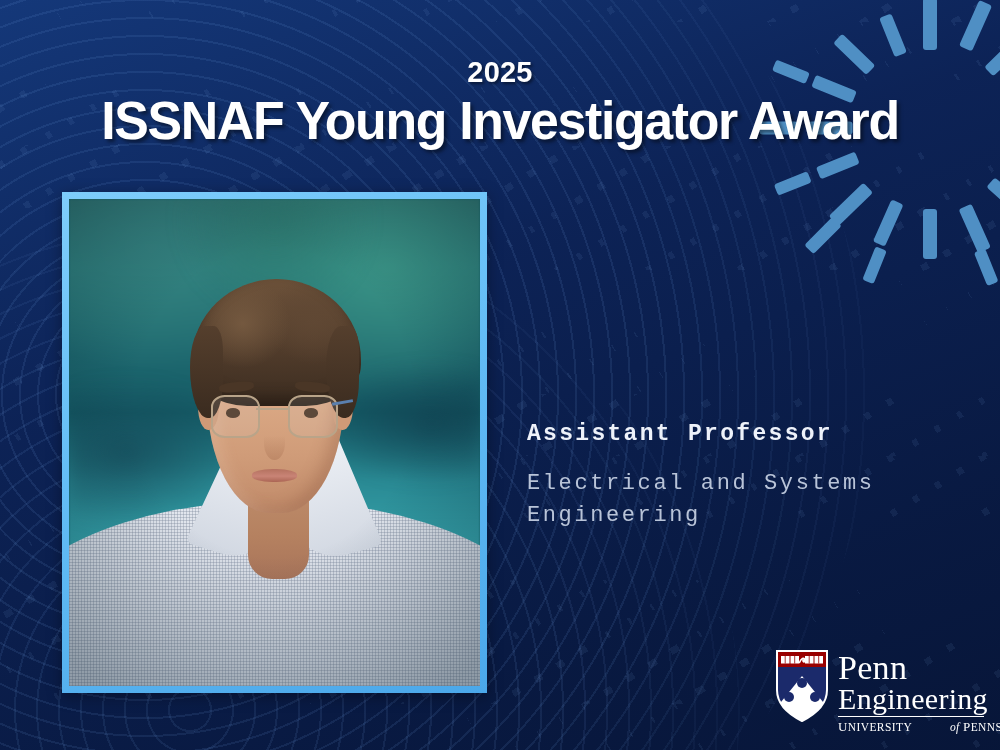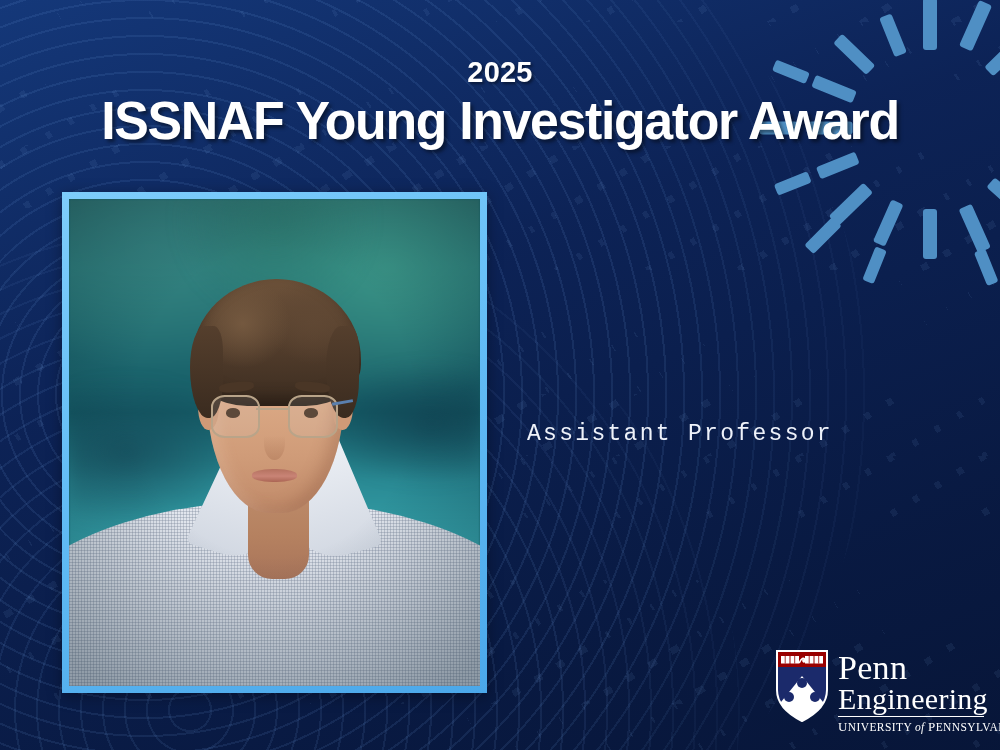--- a/index.html
+++ b/index.html
@@ -337,21 +337,21 @@
     padding-left: 24px;
     white-space: nowrap;
   }
   .role {
     position: absolute;
     left: 527px;
     top: 421px;
     color: #eef2fa;
     font-family: "Liberation Mono", "DejaVu Sans Mono", monospace;
     font-size: 23px;
-    font-weight: 400;
+    font-weight: 700;
     letter-spacing: 2.3px;
     white-space: nowrap;
   }
   .dept {
     position: absolute;
     left: 527px;
     top: 468px;
     width: 380px;
     color: #b9c4d8;
     font-family: "Liberation Mono", "DejaVu Sans Mono", monospace;
@@ -388,21 +388,21 @@
     width: 146px;
   }
   .penn-sub {
     font-family: "Liberation Serif", "DejaVu Serif", serif;
     color: #ffffff;
     font-size: 11.5px;
     letter-spacing: .4px;
     white-space: nowrap;
   }
   .penn-sub .sc { font-size: 13px; }
-  .penn-sub .it { font-style: italic; font-size: 11.5px; }
+  .penn-sub .it { font-style: italic; font-size: 11.5px; margin-left: 35px; }
 </style>
 </head>
 <body>
 
 <div id="card">
 
   <div class="bg-base"></div>
   <div class="bg-grad2"></div>
   <div class="bg-arcs"></div>
   <div class="bg-arcs2"></div>
@@ -457,20 +457,21 @@
       <div class="p-glass-r"></div>
       <div class="p-bridge"></div>
       <div class="p-temple"></div>
       <div class="p-nose"></div>
       <div class="p-mouth"></div>
       <div class="p-vignette"></div>
     </div>
   </div>
 
   <div class="role">Assistant Professor</div>
+  <div class="dept">Electrical and Systems Engineering</div>
 
   <div class="penn-lockup">
     <svg class="penn-shield" viewBox="0 0 52 72">
       <defs>
         <clipPath id="shieldClip">
           <path d="M1 1 H51 V40 C51 56 36 66 26 71 C16 66 1 56 1 40 Z"></path>
         </clipPath>
       </defs>
       <g clip-path="url(#shieldClip)">
         <rect x="0" y="0" width="52" height="72" fill="#1b2a6b"></rect>

